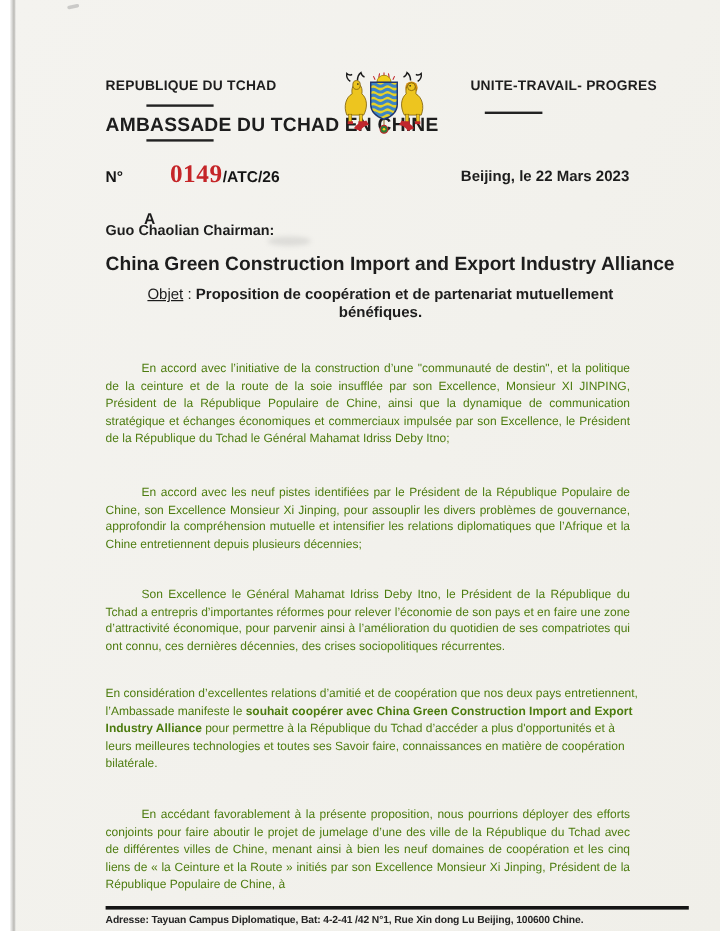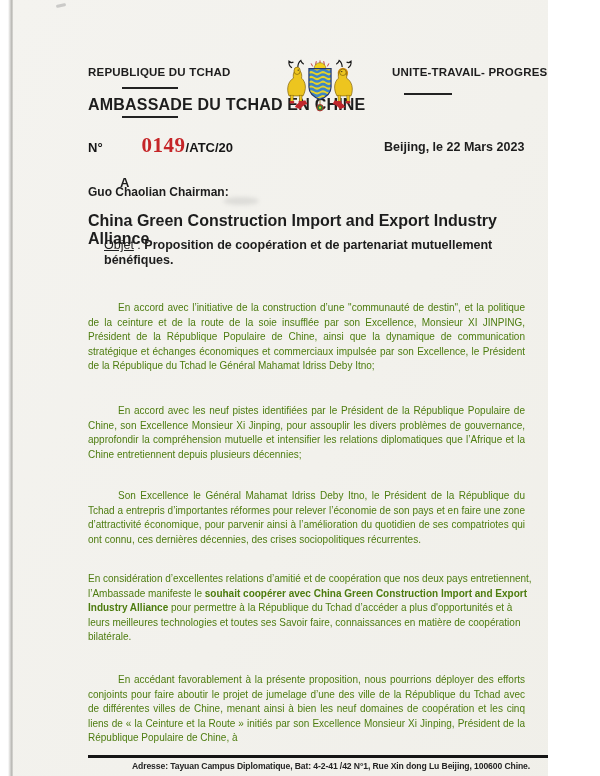--- a/index.html
+++ b/index.html
@@ -1,17 +1,17 @@
 <!DOCTYPE html>
 <html><head>
 <meta charset="utf-8">
 <style>
   html,body{margin:0;padding:0;background:#ffffff;}
   .doc{
-    position:relative;width:548px;height:776px;overflow:hidden;
+    position:relative;width:600px;height:776px;overflow:hidden;
     background:#ffffff;
     font-family:"Liberation Sans","DejaVu Sans",sans-serif;
     color:#1d1d1d;
   }
   .paper{position:absolute;left:13px;top:0;width:587px;height:776px;
     background:linear-gradient(120deg,#f4f3ef 0%,#f2f1ec 55%,#f0efe9 100%);}
   .scan-edge{position:absolute;left:8px;top:0;width:5px;height:776px;
     background:linear-gradient(to right,#ffffff,#bdbcb8 70%,#d9d8d4);}
   .pen-mark{position:absolute;left:56px;top:4px;width:10px;height:3px;
     background:#9a9a9a;opacity:.45;transform:rotate(-12deg);border-radius:2px;}
@@ -29,35 +29,35 @@
 
   .ref{position:absolute;left:88px;top:133px;white-space:nowrap;}
   .refpre,.refsuf{font-size:13px;font-weight:700;color:#161616;}
   .refnum{font-family:"Liberation Serif","DejaVu Serif",serif;font-size:21px;
     font-weight:700;color:#c52528;letter-spacing:.5px;margin-left:39px;}
   .date{position:absolute;left:368px;top:140px;font-size:12.5px;font-weight:700;padding-left:16px;}
   .salut{position:absolute;left:120px;top:175px;font-size:13px;font-weight:700;}
   .rec1{position:absolute;left:88px;top:185px;font-size:12px;font-weight:700;}
   .rec2{position:absolute;left:88px;top:212px;font-size:16px;font-weight:700;}
 
-  .objet{position:absolute;left:104px;top:238px;width:458px;font-size:12.5px;line-height:15px;}
+  .objet{position:absolute;left:88px;top:238px;width:458px;font-size:12.5px;line-height:15px;text-align:center;}
   .objet-label{font-weight:400;text-decoration:underline;}
   .objet-text{font-weight:700;}
 
   .para{position:absolute;left:88px;width:437px;margin:0;
     font-size:10px;line-height:14.6px;text-align:justify;text-indent:30px;color:#4d7c0f;}
   .p1{top:301px;}
   .p2{top:404px;}
   .p3{top:489px;}
   .p4{top:572px;text-indent:0;text-align:left;width:444px;}
   .p5{top:673px;}
   .b{font-weight:700;}
 
   .frule{position:absolute;left:88px;top:755px;width:486px;height:3px;background:#151515;}
-  .faddr{position:absolute;left:88px;top:761px;width:486px;text-align:center;
+  .faddr{position:absolute;left:88px;top:761px;width:486px;
     font-size:8.6px;font-weight:700;color:#242424;white-space:nowrap;letter-spacing:-.1px;}
 </style>
 </head>
 <body>
 
 <div class="doc">
   <div class="paper"></div>
   <div class="scan-edge"></div>
   <div class="pen-mark"></div>
 
@@ -120,21 +120,21 @@
       <path d="M72,56 q11,3 14,9 l-7,3 q-4,-6 -10,-7 z" fill="#c0272d"></path>
       <line x1="52" y1="55" x2="52" y2="62" stroke="#7b5c07" stroke-width="1"></line>
       <circle cx="52" cy="66" r="4.4" fill="#2f7d33" stroke="#c0272d" stroke-width="1.2"></circle>
       <circle cx="52" cy="66" r="1.5" fill="#f2cf1c"></circle>
     </g>
   </svg>
 
   <div class="motto">UNITE-TRAVAIL- PROGRES</div>
   <div class="hline u3"></div>
 
-  <div class="ref"><span class="refpre">N°</span><span class="refnum">0149</span><span class="refsuf">/ATC/20</span></div>
+  <div class="ref"><span class="refpre">N°</span><span class="refnum">0149</span><span class="refsuf">/ATC/26</span></div>
   <div class="date">Beijing, le 22 Mars 2023</div>
 
   <div class="salut">A</div>
   <div class="rec1">Guo Chaolian Chairman:</div>
   <div class="smudge"></div>
   <div class="rec2">China Green Construction Import and Export Industry Alliance</div>
 
   <div class="objet"><span class="objet-label">Objet</span><span> : </span><span class="objet-text">Proposition de coopération et de partenariat mutuellement bénéfiques.</span></div>
 
   <p class="para p1">En accord avec l’initiative de la construction d’une "communauté de destin", et la politique de la ceinture et de la route de la soie insufflée par son Excellence, Monsieur XI JINPING, Président de la République Populaire de Chine, ainsi que la dynamique de communication stratégique et échanges économiques et commerciaux impulsée par son Excellence, le Président de la République du Tchad le Général Mahamat Idriss Deby Itno;</p>

